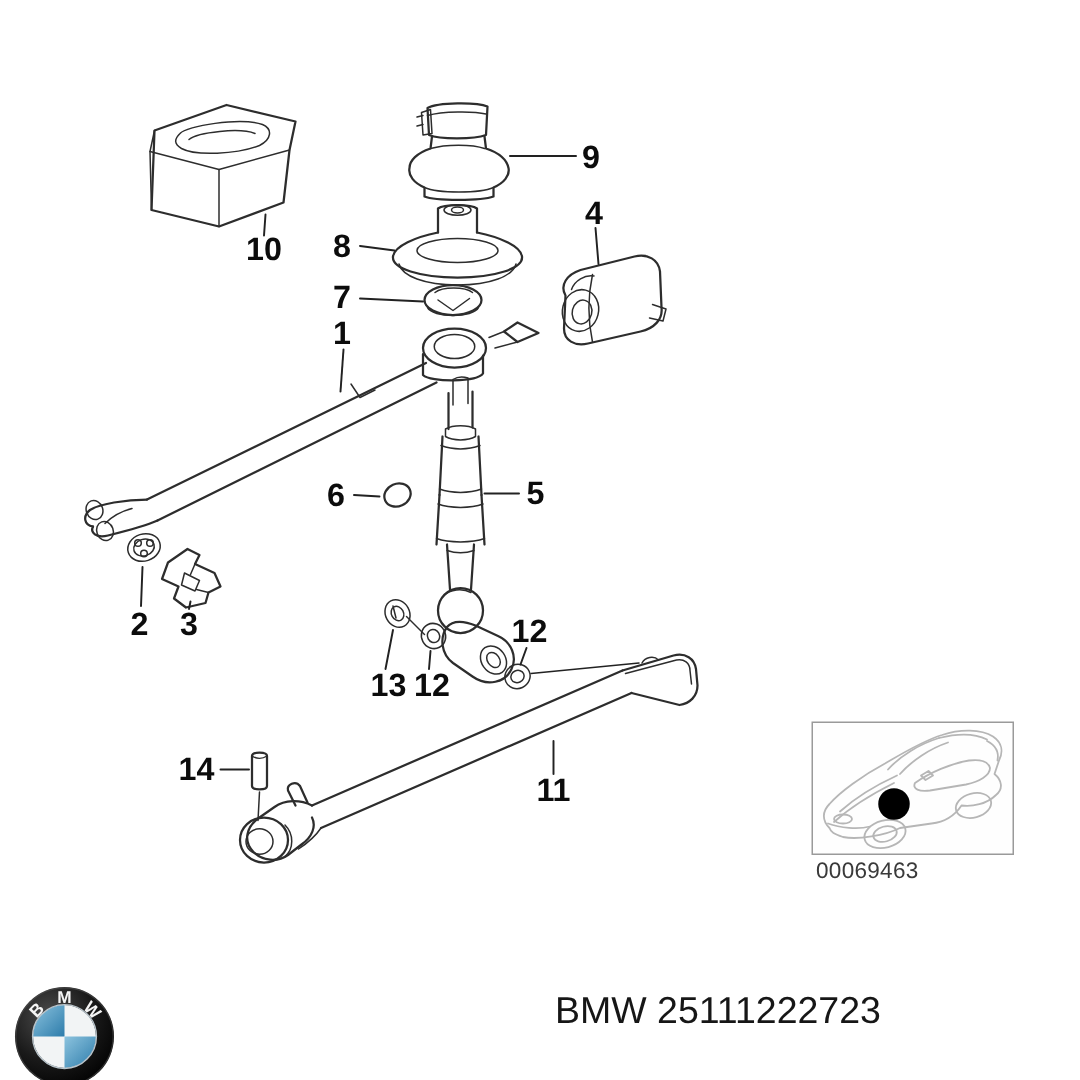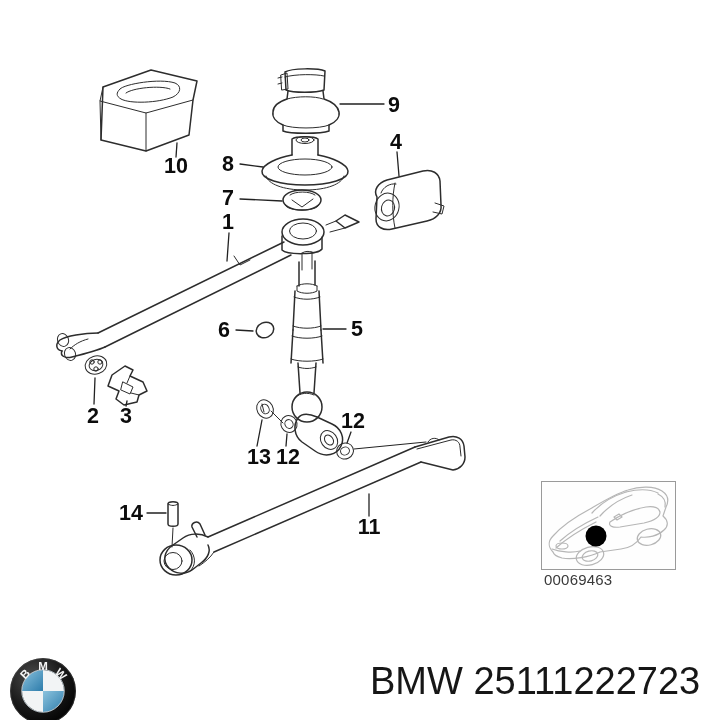--- a/index.html
+++ b/index.html
@@ -6,21 +6,21 @@
   body{width:720px;height:720px;overflow:hidden;font-family:"Liberation Sans",sans-serif;}
   .page{position:relative;width:720px;height:720px;background:#fff;}
   svg{position:absolute;display:block;}
   .diagram-svg{left:0;top:0;}
   .lineart{fill:none;stroke:#2d2d2d;stroke-width:1.5;stroke-linecap:round;stroke-linejoin:round;}
   .thin{stroke-width:1;}
   .leader{fill:none;stroke:#222;stroke-width:1.3;stroke-linecap:round;}
   .callout{font-family:"Liberation Sans",sans-serif;font-size:21.5px;font-weight:bold;fill:#0c0c0c;text-anchor:middle;}
   .carline{fill:none;stroke:#b6b6b6;stroke-width:1.2;stroke-linecap:round;stroke-linejoin:round;}
   .imgcode{font-family:"Liberation Sans",sans-serif;font-size:15px;fill:#3a3a3a;letter-spacing:0.2px;}
-  .partnumber{position:absolute;left:370px;top:662px;font-size:38px;font-weight:400;color:#161616;white-space:nowrap;line-height:1;}
+  .partnumber{position:absolute;left:370px;top:662px;font-size:25px;font-weight:400;color:#161616;white-space:nowrap;line-height:1;}
   .roundel-svg{left:5px;top:656px;}
   .roundel-letter{font-family:"Liberation Sans",sans-serif;font-size:11.5px;font-weight:bold;fill:#f5f5f5;text-anchor:middle;}
 </style>
 </head>
 <body>
 
 <div class="page">
 
   <svg class="diagram-svg" width="720" height="640" viewBox="0 0 720 640">
 

